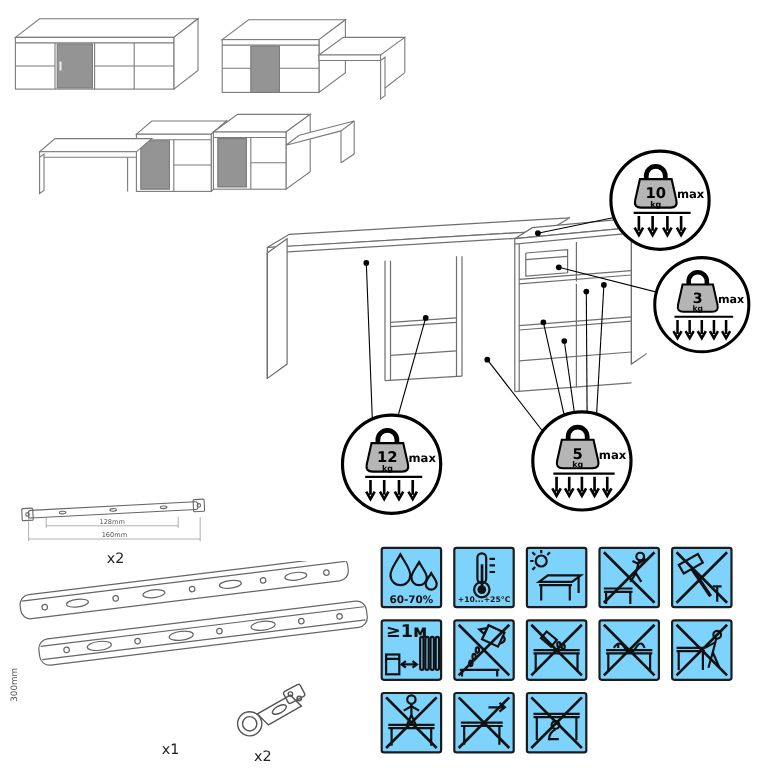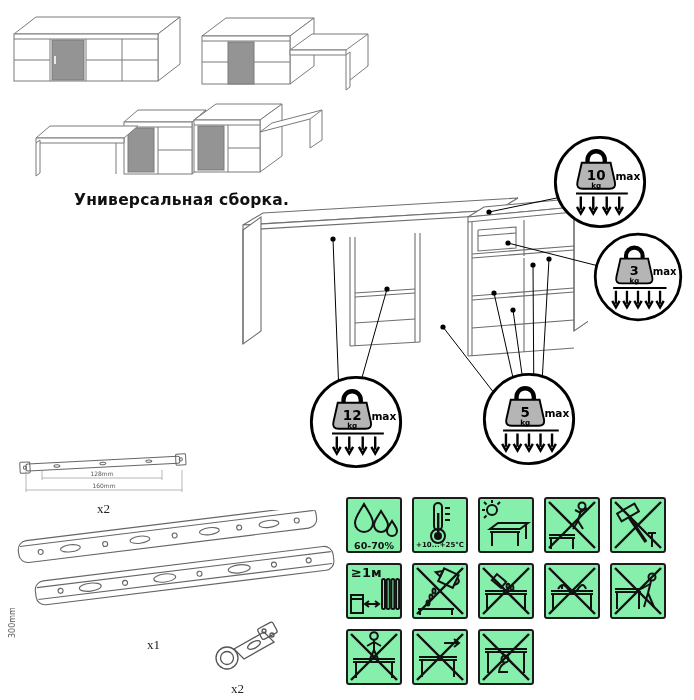--- a/index.html
+++ b/index.html
@@ -1,29 +1,29 @@
 <!DOCTYPE html>
 <html><head>
 <meta charset="utf-8">
 <style>
   html,body{margin:0;padding:0;background:#fff;}
   .page{position:relative;width:694px;height:700px;background:#fff;overflow:hidden;
         font-family:"DejaVu Sans",sans-serif;color:#111;}
   .abs{position:absolute;}
   svg{font-family:"DejaVu Sans",sans-serif;display:block;}
   .title{position:absolute;left:74px;top:191px;font-size:15.5px;font-weight:bold;letter-spacing:.2px;}
-  .count{position:absolute;font-size:13px;color:#222;font-family:Liberation Serif, serif;}
+  .count{position:absolute;font-size:13px;color:#222;}
   .badge{position:absolute;}
   .icon-grid{position:absolute;left:346px;top:497px;display:grid;
              grid-template-columns:repeat(5,56px);grid-auto-rows:56px;gap:10px;}
-  .icon-cell{position:relative;border:2px solid #1c1c1c;border-radius:3px;background:#86efac;box-sizing:border-box;}
+  .icon-cell{position:relative;border:2px solid #1c1c1c;border-radius:3px;background:#7dd3fc;box-sizing:border-box;}
   .icon-cell svg{position:absolute;left:0;top:0;}
   .icon-label{position:absolute;left:0;right:0;bottom:1px;text-align:center;font-weight:bold;font-size:9.5px;line-height:1;}
   .icon-label.small{font-size:7px;bottom:2px;}
-  .icon-label.tl{left:3px;top:1px;right:auto;bottom:auto;text-align:left;font-size:13px;}
+  .icon-label.tl{left:3px;top:1px;right:auto;bottom:auto;text-align:left;font-size:16px;}
 </style>
 </head>
 <body>
 
 <div class="page">
 
   <svg class="abs" style="left:8px;top:4px" width="182" height="88" viewBox="0 0 182 88">
     <g stroke="#7a7a7a" stroke-width="1" fill="#fff">
       <polygon points="6,30 150,30 172,13 28,13"></polygon>
       <polygon points="150,30 172,13 172,60 150,77"></polygon>
@@ -81,21 +81,20 @@
       <rect x="10" y="34" width="26" height="44" fill="#949494"></rect>
       <line x1="40" y1="33" x2="40" y2="80"></line>
       <line x1="40" y1="56" x2="72" y2="56"></line>
       <polygon points="72,40 122,27 134,18 84,31"></polygon>
       <line x1="122" y1="27" x2="122" y2="56"></line>
       <line x1="134" y1="18" x2="134" y2="48"></line>
       <line x1="122" y1="56" x2="134" y2="48"></line>
     </g>
   </svg>
 
-  <div class="title">Универсальная сборка.</div>
 
   <svg class="abs" style="left:228px;top:196px" width="360" height="190" viewBox="0 0 360 190">
     <g stroke="#6e6e6e" stroke-width="1.1" fill="none">
 
       <polygon points="15,29 270,14 290,2 35,17" fill="#fff"></polygon>
       <polygon points="15,29 270,14 270,19 15,34" fill="#fff"></polygon>
 
       <polygon points="15,34 33,21 33,135 15,148" fill="#fff"></polygon>
       <line x1="15" y1="34" x2="15" y2="148"></line>
 
@@ -270,21 +269,21 @@
         <ellipse cx="160" cy="68" rx="11" ry="4"></ellipse>
         <ellipse cx="235" cy="68" rx="11" ry="4"></ellipse>
       <circle cx="55" cy="68" r="2.5"></circle>
         <circle cx="120" cy="68" r="2.5"></circle>
         <circle cx="195" cy="68" r="2.5"></circle>
       <circle cx="270" cy="68" r="2.5"></circle>
         <circle cx="305" cy="68" r="2.5"></circle>
     </g>
     <text transform="rotate(-90 10 128)" x="10" y="128" font-size="8" fill="#555">300mm</text>
   </svg>
-  <div class="count" style="left:147px;top:637px">x1</div>
+  <div class="count" style="left:147px;top:674px">x1</div>
 
   <svg class="abs" style="left:212px;top:616px" width="66" height="62" viewBox="0 0 66 62">
     <g stroke="#555" stroke-width="1.3" fill="none">
       <circle cx="15" cy="42" r="11"></circle>
       <circle cx="15" cy="42" r="6.5"></circle>
       <polygon points="22,33 52,16 62,26 32,43"></polygon>
       <ellipse cx="42" cy="29" rx="7" ry="3.2" transform="rotate(-28 42 29)"></ellipse>
       <rect x="47" y="9" width="17" height="12" rx="2" transform="rotate(-28 55 15)"></rect>
       <circle cx="52" cy="15" r="2"></circle>
       <circle cx="60" cy="19" r="2"></circle>

